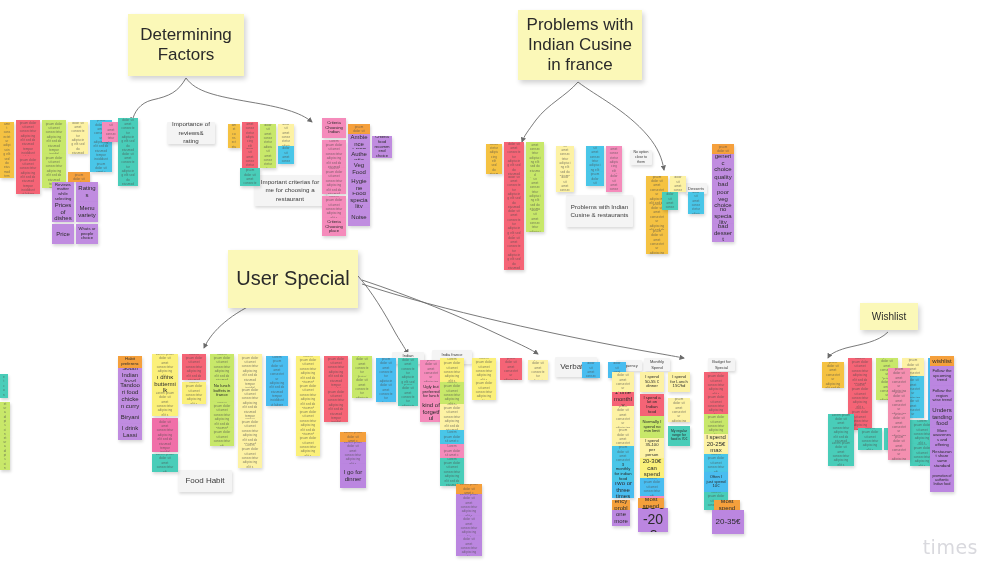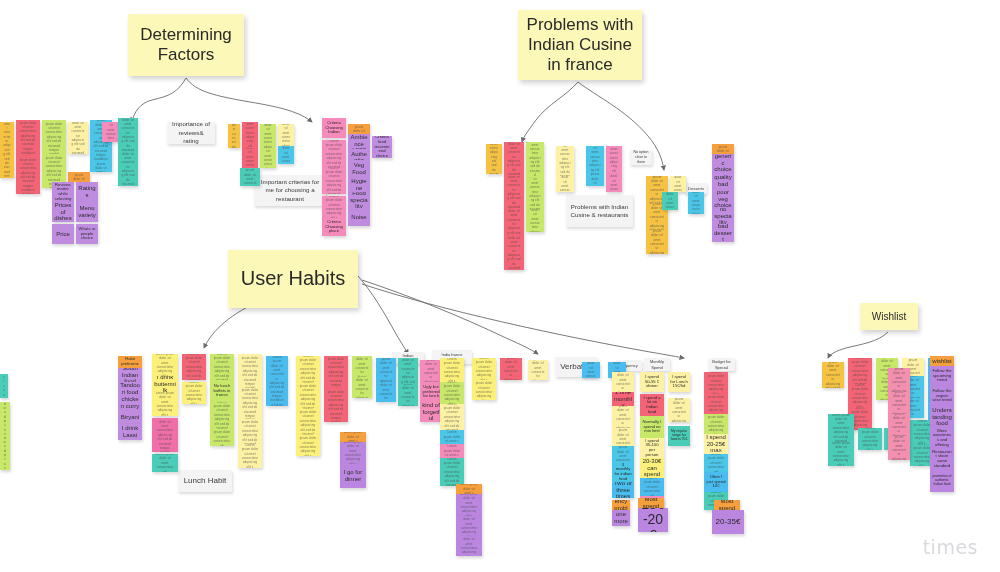--- a/index.html
+++ b/index.html
@@ -109,38 +109,38 @@
 
   <div class="title-note big" style="left:518px;top:10px;width:124px;height:70px;">
       <span>Problems with Indian Cusine in france</span>
     </div>
 
   <div class="title-note big" style="left:128px;top:14px;width:116px;height:62px;">
       <span>Determining Factors</span>
     </div>
 
   <div class="title-note mid" style="left:228px;top:250px;width:130px;height:58px;">
-      <span>User Habits</span>
+      <span>User Special</span>
     </div>
 
   <div class="title-note small" style="left:860px;top:303px;width:58px;height:27px;">
       <span>Wishlist</span>
     </div>
 
   <div class="caption" style="left:167px;top:122px;width:48px;height:22px;">
       <span>Importance of reviews&amp; rating</span>
     </div>
   <div class="caption" style="left:254px;top:175px;width:72px;height:31px;">
       <span>Important criterias for me for choosing a restaurant</span>
     </div>
   <div class="caption" style="left:566px;top:195px;width:67px;height:32px;">
       <span>Problems with Indian Cusine &amp; restaurants</span>
     </div>
   <div class="caption lg" style="left:178px;top:470px;width:54px;height:22px;">
-      <span>Lunch Habit</span>
+      <span>Food Habit</span>
     </div>
   <div class="caption lg" style="left:555px;top:357px;width:42px;height:20px;">
       <span>Verbatim</span>
     </div>
   <div class="caption" style="left:432px;top:350px;width:40px;height:14px;font-size:4px;">
       <span>India france comparison</span>
     </div>
   <div class="caption" style="left:392px;top:352px;width:32px;height:12px;font-size:4px;">
       <span>Indian restaurant</span>
     </div>

